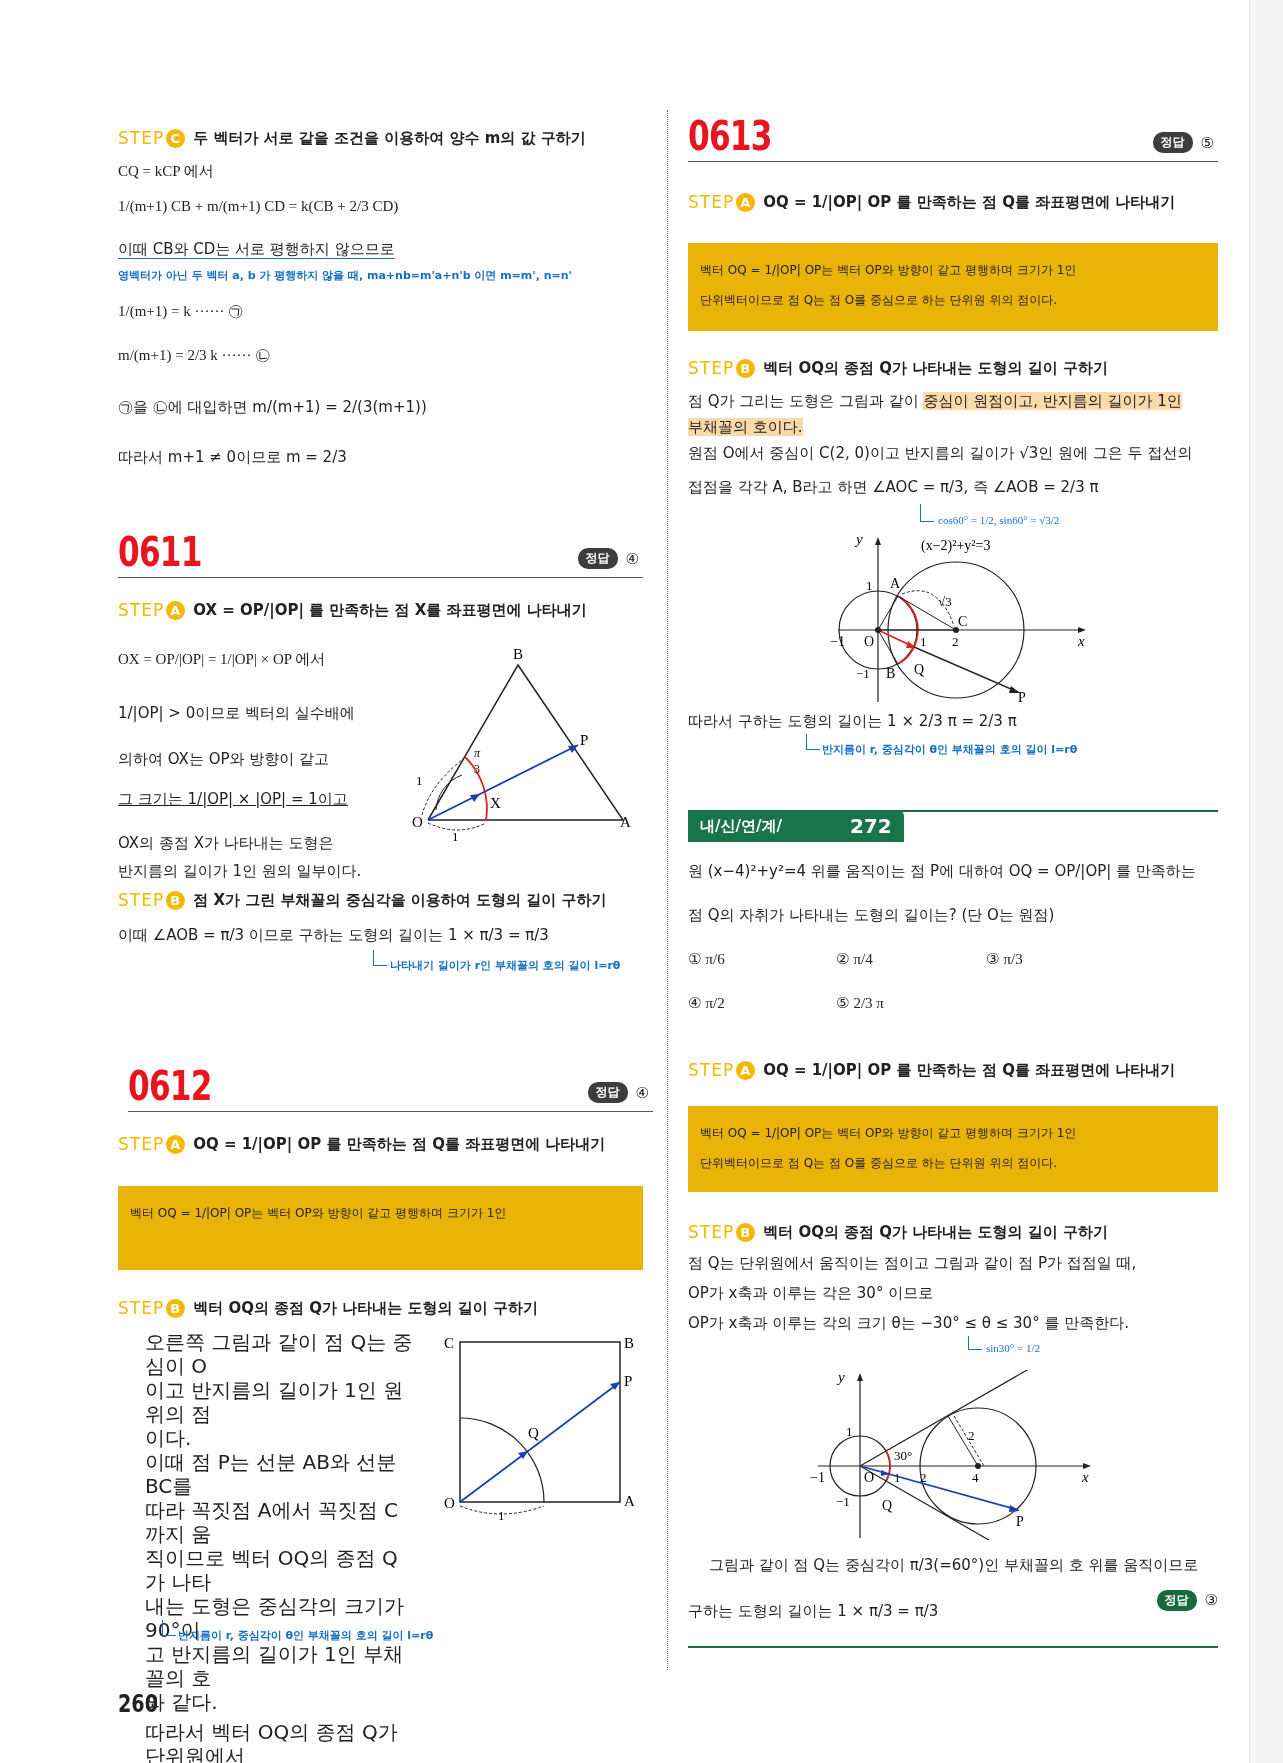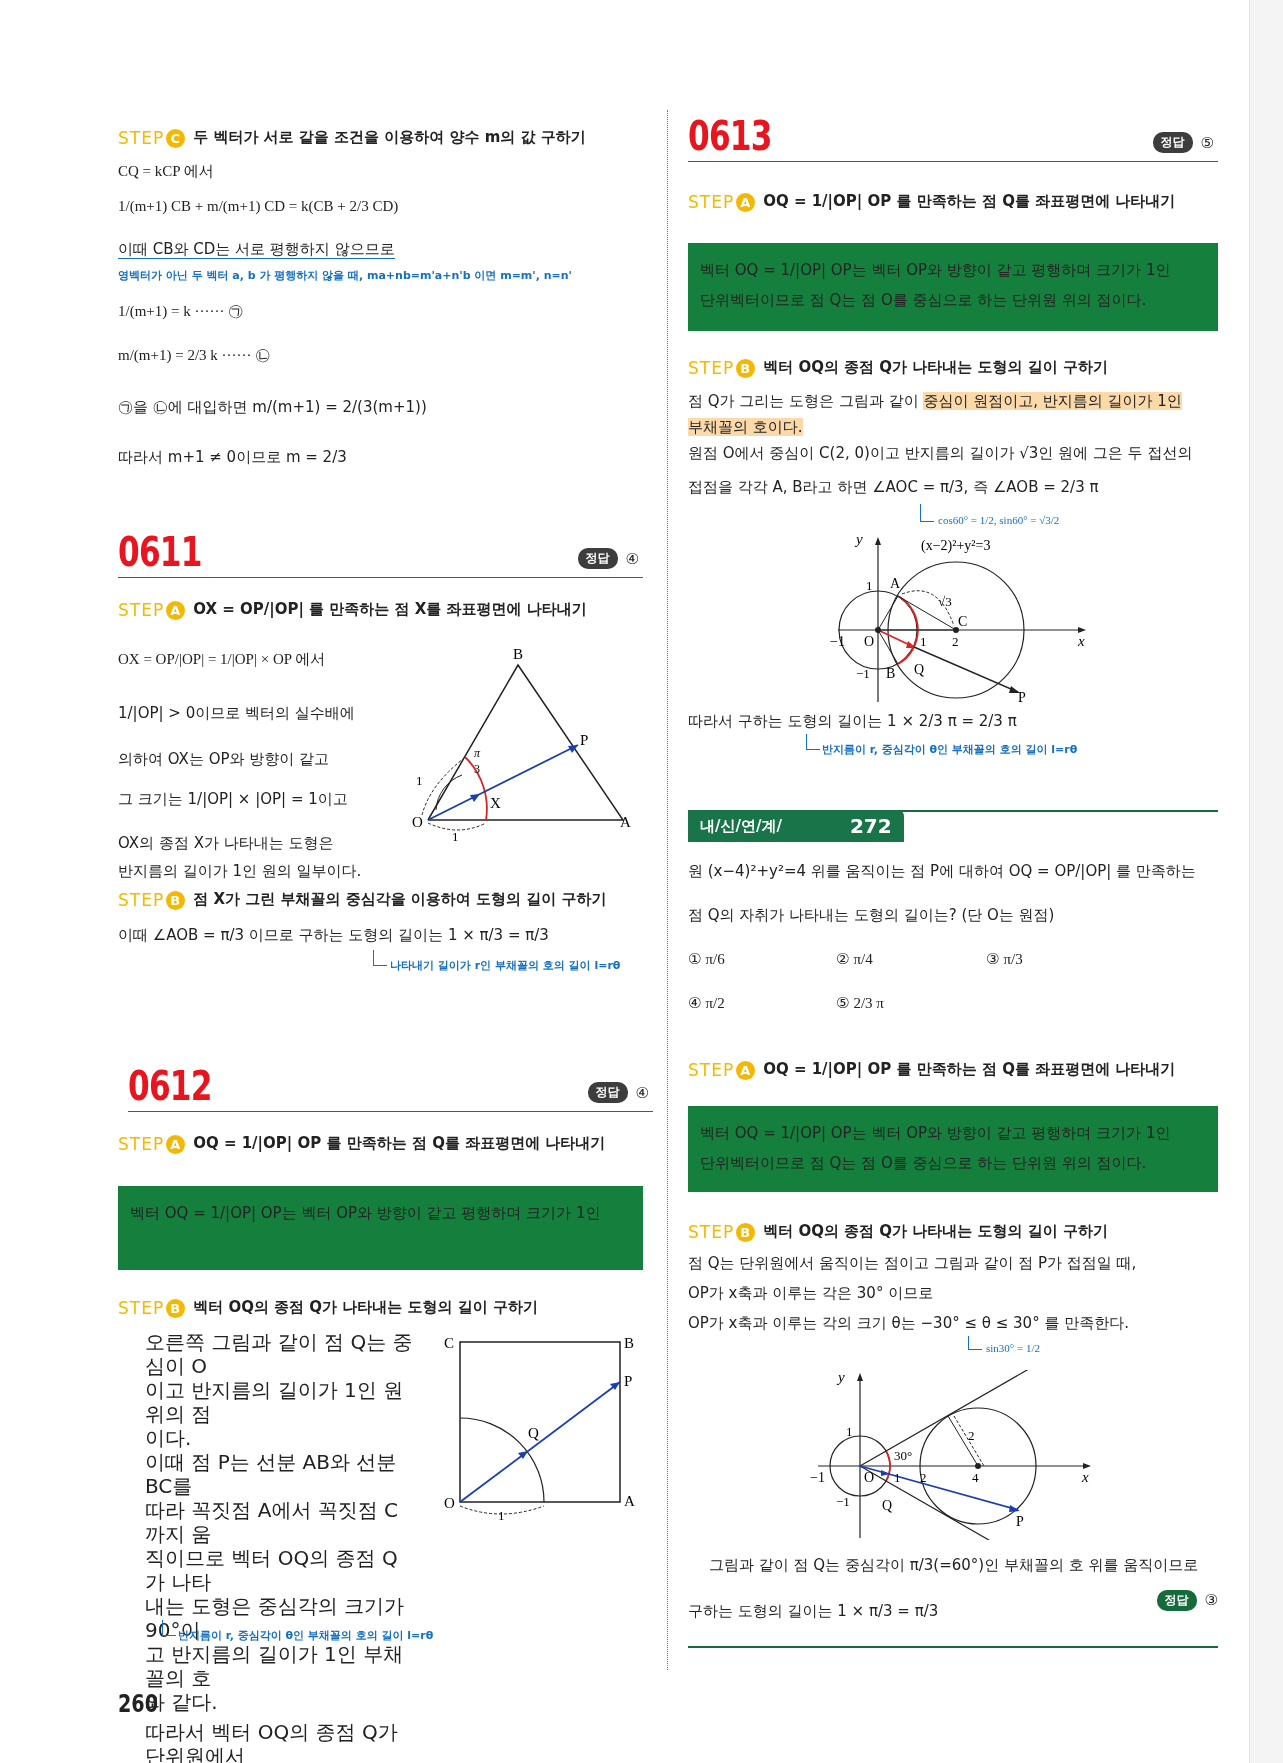--- a/index.html
+++ b/index.html
@@ -13,31 +13,31 @@
   .col { position: absolute; top: 0; }
   .col-left { left: 118px; width: 525px; }
   .col-right { left: 688px; width: 530px; }
 
   .problem-head { position: absolute; left: 0; width: 100%; border-bottom: 1.5px solid #555; height: 50px; }
   .problem-num { position: absolute; left: 0; bottom: 2px; font-family: "DejaVu Sans", sans-serif; font-weight: bold; font-size: 40px; color: #e8141e; letter-spacing: -1px; transform: scaleX(0.78); transform-origin: left bottom; }
   .answer { position: absolute; right: 4px; bottom: 8px; display: flex; align-items: center; gap: 8px; font-size: 15px; }
   .answer-badge { background: #3d3d3d; color: #fff; font-size: 12px; padding: 2px 8px; border-radius: 10px; font-weight: bold; }
   .answer-badge.green { background: #156b3b; }
 
-  .step { position: absolute; left: 0; display: flex; align-items: flex-start; gap: 8px; font-weight: bold; font-size: 15px; white-space: nowrap; }
+  .step { position: absolute; left: 0; display: flex; align-items: flex-end; gap: 8px; font-weight: bold; font-size: 15px; white-space: nowrap; }
   .step-word { color: #f5b800; font-weight: normal; font-size: 17px; letter-spacing: 1px; display: flex; align-items: center; gap: 2px; }
   .step-circle { display: inline-flex; align-items: center; justify-content: center; width: 19px; height: 19px; border-radius: 50%; background: #f5b800; color: #fff; font-size: 13px; font-weight: bold; }
 
   .line { position: absolute; left: 0; white-space: nowrap; font-size: 15px; }
   .note { position: absolute; color: #1570c4; font-size: 11px; font-weight: bold; white-space: nowrap; }
   .note-arrow { position: absolute; border-left: 1.5px solid #1570c4; border-bottom: 1.5px solid #1570c4; }
   .uline { border-bottom: 1.5px solid #1570c4; }
   .hl { background: #fbd9a8; }
 
-  .green-box { position: absolute; left: 0; width: 100%; background: #15803d; padding: 12px 12px; font-size: 15px; line-height: 30px; }
+  .green-box { position: absolute; left: 0; width: 100%; background: #eab308; padding: 12px 12px; font-size: 12px; line-height: 30px; }
 
   .figure { position: absolute; }
   .naesin-head { position: absolute; left: 0; width: 100%; height: 32px; border-top: 2px solid #156b3b; }
   .naesin-tab { position: absolute; left: 0; top: -2px; height: 32px; background: #19744a; color: #fff; padding: 0 12px; display: flex; align-items: center; gap: 8px; border-radius: 0 6px 0 0; font-weight: bold; }
   .naesin-tab .big { font-size: 20px; }
   .choices { position: absolute; left: 0; width: 100%; }
   .choice { position: absolute; font-size: 15px; display: flex; align-items: center; gap: 4px; }
   .page-number { position: absolute; left: 118px; top: 1690px; font-size: 24px; font-weight: bold; transform: scaleX(0.8); transform-origin: left; }
   .end-rule { position: absolute; left: 0; width: 100%; border-top: 2px solid #156b3b; }
 </style>
@@ -75,21 +75,21 @@
   <div class="step" style="top:600px;">
     <span class="step-word">
         <span>STEP</span>
         <span class="step-circle">A</span>
       </span>
     <span>OX = OP/|OP| 를 만족하는 점 X를 좌표평면에 나타내기</span>
   </div>
   <div class="line math" style="top:650px;">OX = OP/|OP| = 1/|OP| × OP 에서</div>
   <div class="line" style="top:704px;">1/|OP| &gt; 0이므로 벡터의 실수배에</div>
   <div class="line" style="top:750px;">의하여 OX는 OP와 방향이 같고</div>
-  <div class="line" style="top:790px;">그 크기는 1/|OP| × |OP| = 1이고</div>
+  <div class="line" style="top:790px;text-decoration:underline;">그 크기는 1/|OP| × |OP| = 1이고</div>
   <div class="line" style="top:834px;">OX의 종점 X가 나타내는 도형은</div>
   <div class="line" style="top:862px;">반지름의 길이가 1인 원의 일부이다.</div>
 
   <svg class="figure" style="left:290px; top:645px;" width="240" height="205" viewBox="0 0 240 205">
     <polyline points="20,175 110,20 215,175 20,175" fill="none" stroke="#222" stroke-width="1.5"></polyline>
     <path d="M 57,112 A 72 72 0 0 1 78,175" fill="none" stroke="#d22" stroke-width="1.8"></path>
     <line x1="20" y1="175" x2="170" y2="100" stroke="#1a3fb0" stroke-width="1.8"></line>
     <polygon points="170,100 160,101 164,108" fill="#1a3fb0"></polygon>
     <polygon points="72,149 62,150 66,157" fill="#1a3fb0"></polygon>
     <path d="M 28,165 A 40 40 0 0 1 54,130" fill="none" stroke="#222" stroke-width="1"></path>

